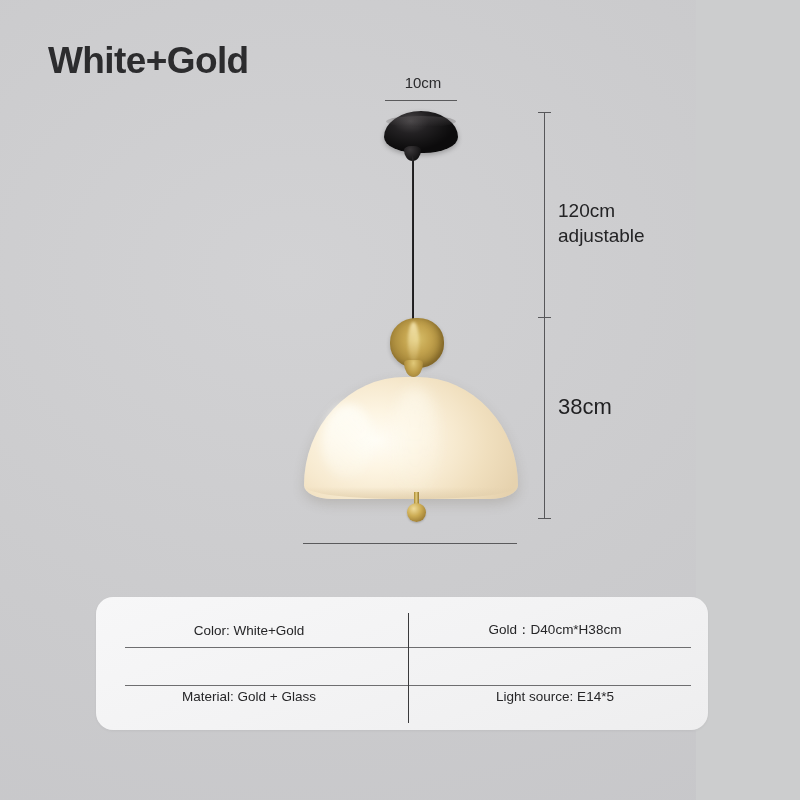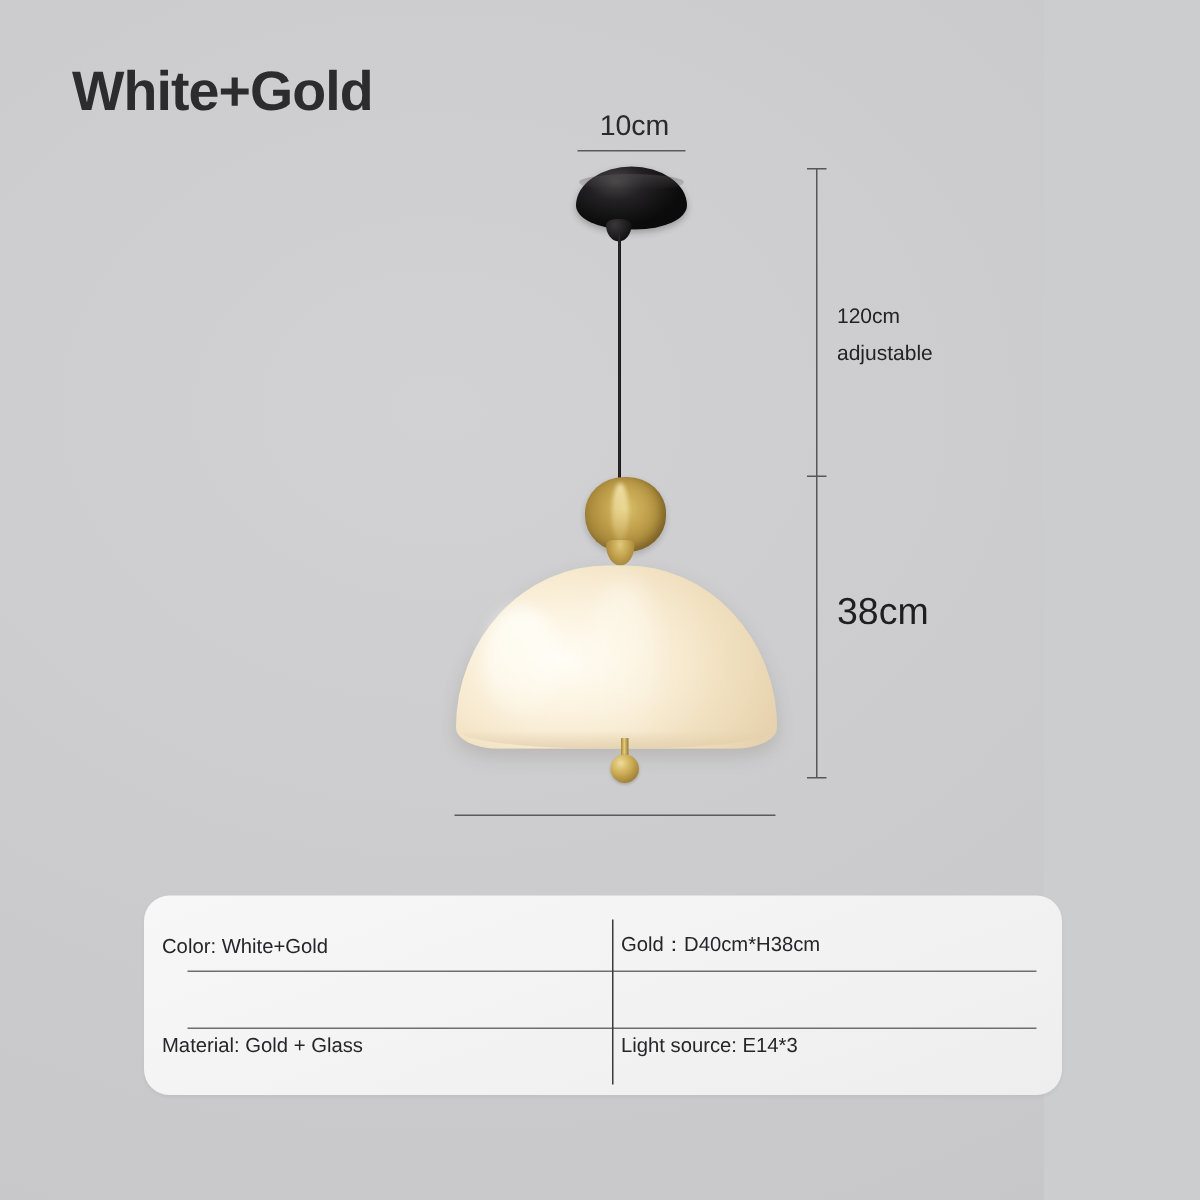--- a/index.html
+++ b/index.html
@@ -35,21 +35,21 @@
     font-family: "Liberation Sans", sans-serif;
   }
 
   
   #dim-top-label {
     position: absolute;
     left: 383px;
     top: 74px;
     width: 80px;
     text-align: center;
-    font-size: 19px;
+    font-size: 15px;
     color: #2a2a2c;
   }
   #dim-top-rule {
     position: absolute;
     left: 385px;
     top: 100px;
     width: 72px;
     height: 1px;
     background: #5a5a5c;
   }
@@ -206,29 +206,29 @@
     background: #57575a;
   }
   #dim-cap-top  { left: 538px; top: 112px; }
   #dim-cap-mid  { left: 538px; top: 317px; }
   #dim-cap-bot  { left: 538px; top: 518px; }
 
   #dim-120 {
     position: absolute;
     left: 558px;
     top: 198px;
-    font-size: 14px;
+    font-size: 19px;
     line-height: 25px;
     color: #232325;
   }
   #dim-38 {
     position: absolute;
     left: 558px;
     top: 394px;
-    font-size: 25px;
+    font-size: 22px;
     color: #1f1f21;
   }
 
   
   #dim-bottom-rule {
     position: absolute;
     left: 303px;
     top: 543px;
     width: 214px;
     height: 1px;
@@ -263,20 +263,21 @@
     height: 133px;
     border-collapse: collapse;
     table-layout: fixed;
   }
   #spec-table td {
     font-size: 13.5px;
     color: #262628;
     vertical-align: middle;
     padding: 12px;
     height: 37px;
+    text-align: center;
   }
   .cell-left  { padding-left: 47px; }
   .cell-right { padding-left: 73px; }
   .row-divider {
     position: absolute;
     left: 29px;
     width: 566px;
     height: 1px;
     background: #6e6e70;
   }
@@ -339,19 +340,19 @@
     <div id="col-divider"></div>
 
     <table id="spec-table">
       <tbody>
           <tr>
         <td class="cell-left">Color: White+Gold</td>
         <td class="cell-right">Gold：D40cm*H38cm</td>
       </tr>
       <tr>
         <td class="cell-left">Material: Gold + Glass</td>
-        <td class="cell-right">Light source: E14*3</td>
+        <td class="cell-right">Light source: E14*5</td>
       </tr>
     </tbody>
       </table>
   </div>
 
 </div>
 
 </body></html>

